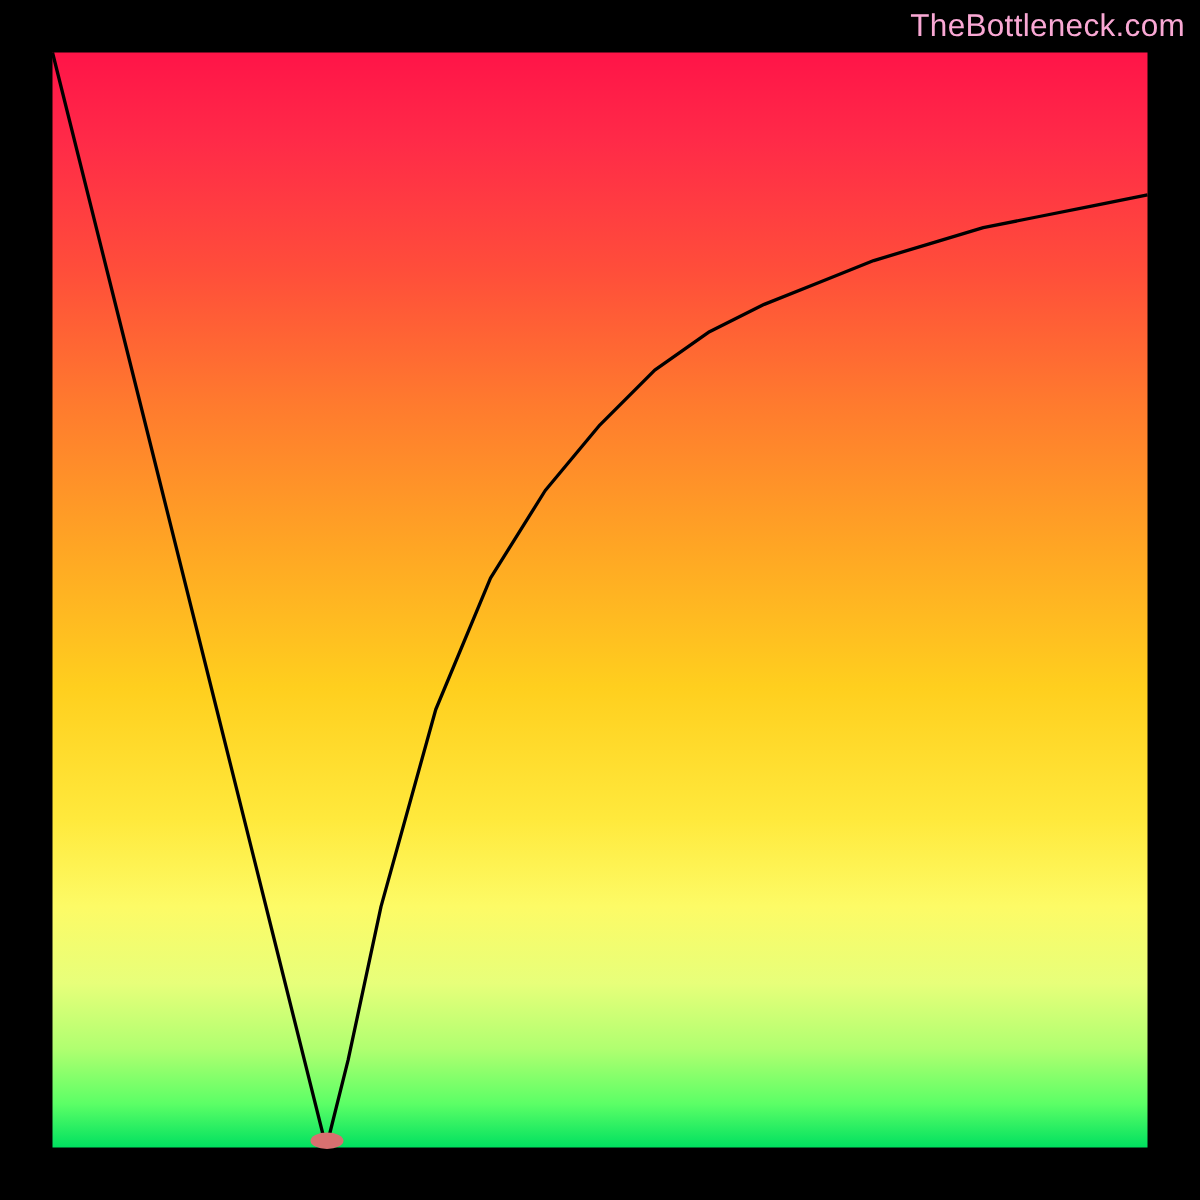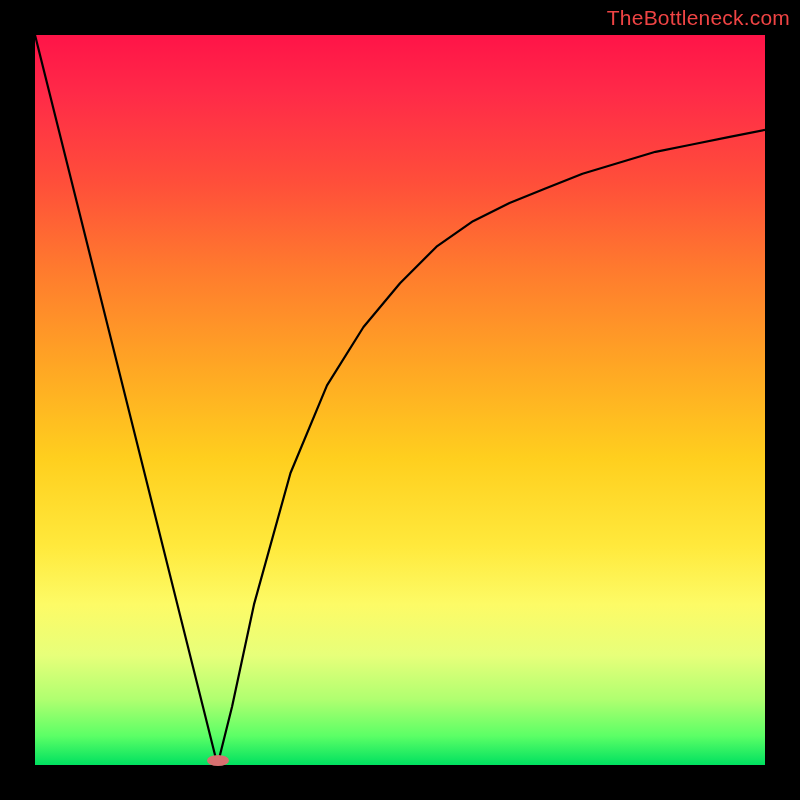--- a/index.html
+++ b/index.html
@@ -50,21 +50,21 @@
     left: 0;
     top: 0;
     width: 730px;
     height: 730px;
     overflow: visible;
   }
   .watermark {
     position: absolute;
     top: 6px;
     right: 10px;
-    color: #ef4444;
+    color: #f9a8d4;
     font-size: 21px;
     font-weight: 400;
     letter-spacing: 0.2px;
   }
 </style>
 </head>
 <body>
 
 <div class="frame">
 

